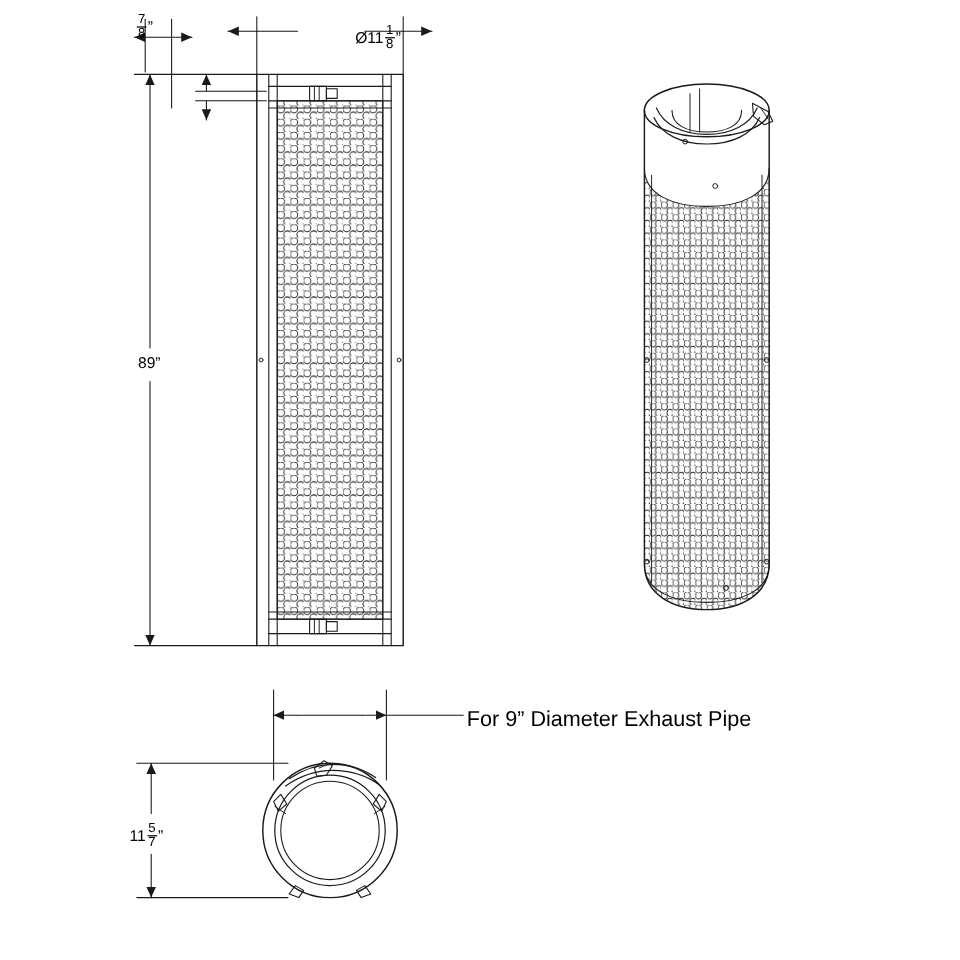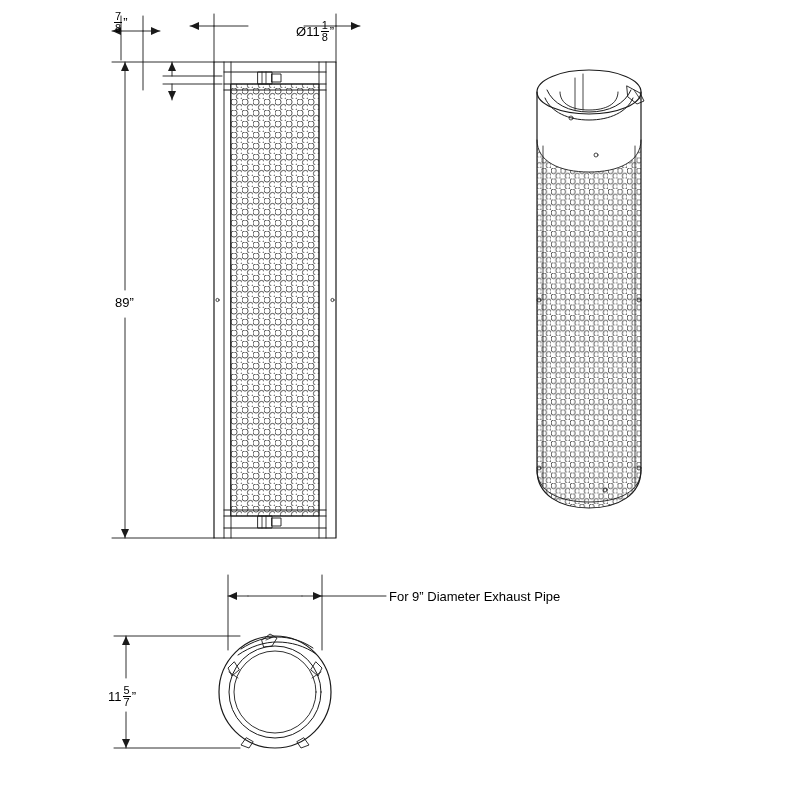--- a/index.html
+++ b/index.html
@@ -49,21 +49,21 @@
   }
   .frac .num {
     border-bottom: 1px solid #000;
     padding: 0 1px;
   }
   .frac .den {
     padding: 0 1px;
   }
   .note-text {
     position: absolute;
-    font-size: 13px;
+    font-size: 18px;
     white-space: nowrap;
   }
 </style>
 </head>
 <body>
 
 <div id="stage">
 
   <svg id="drawing" viewBox="0 0 800 800">
     <defs>

